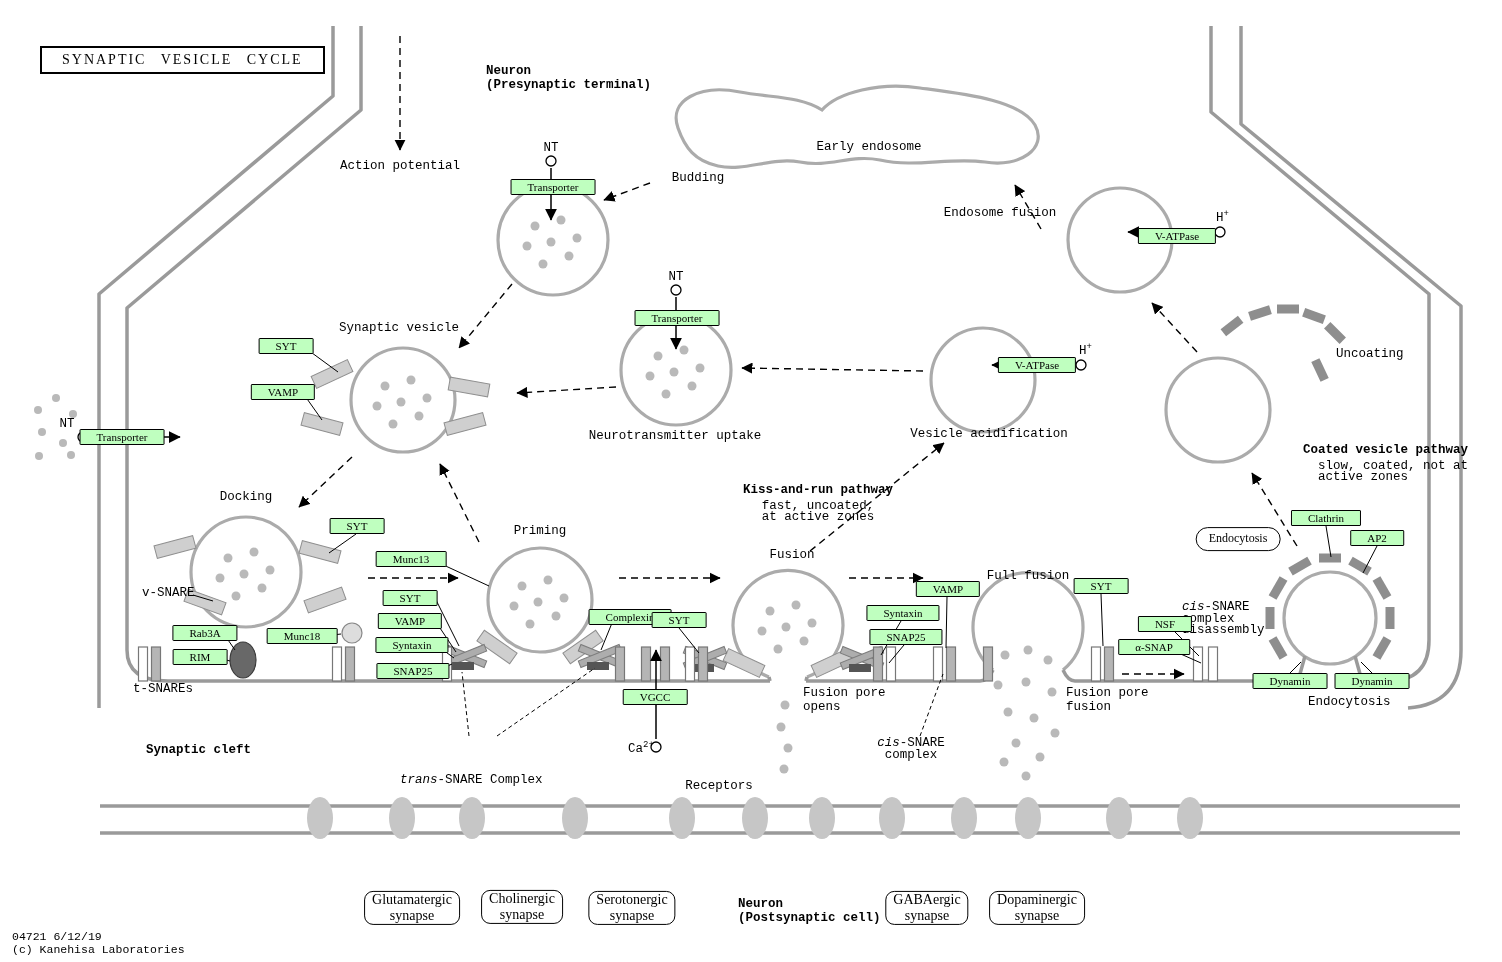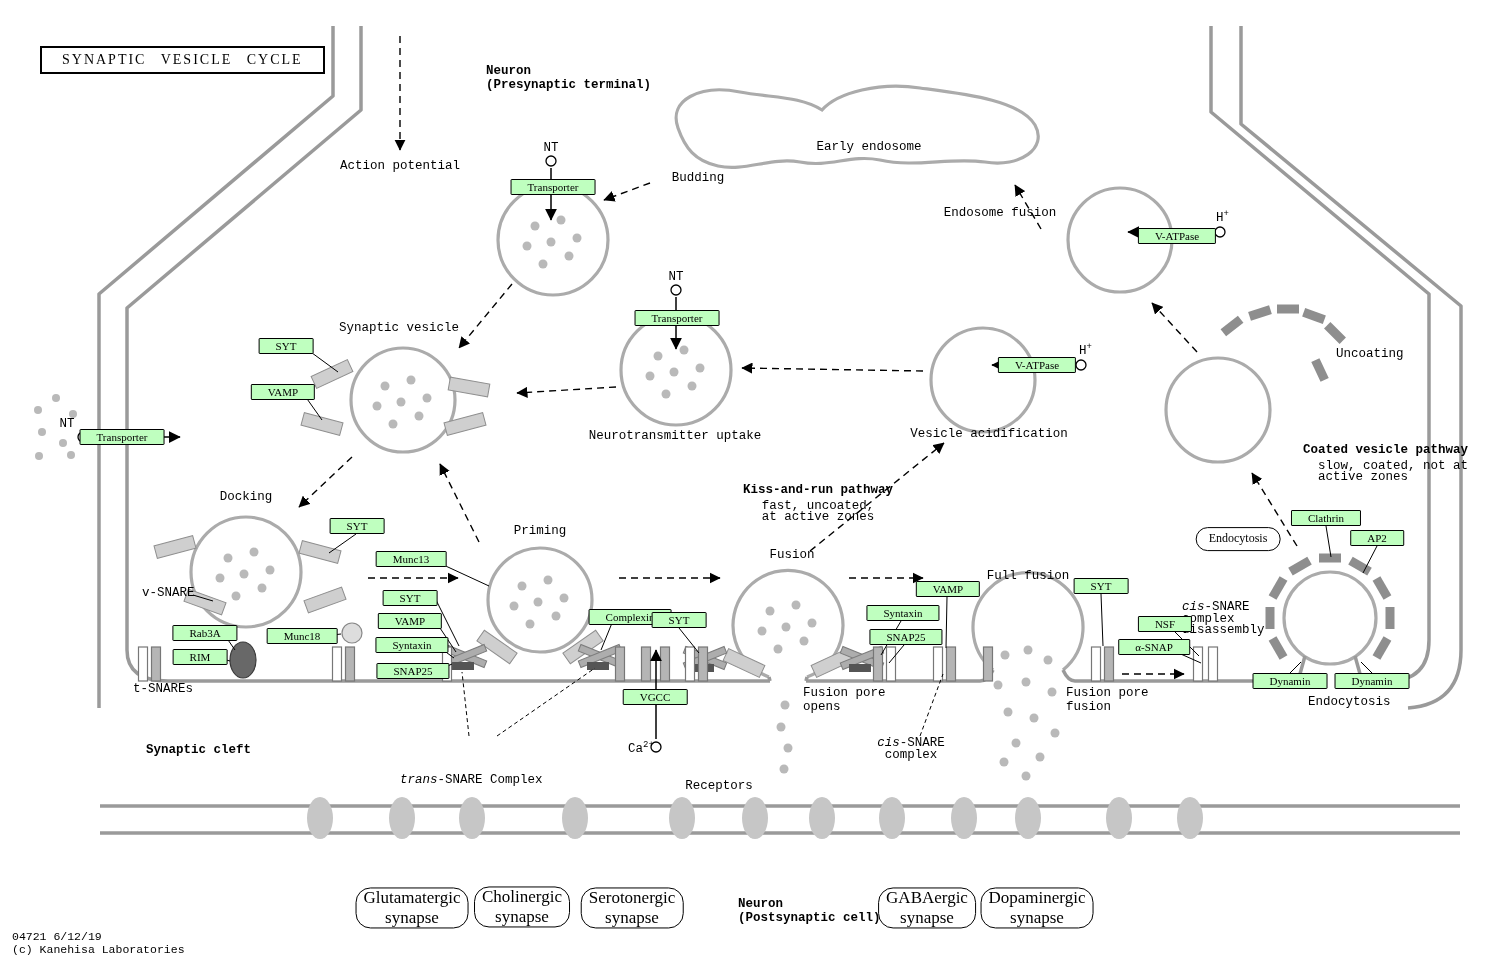--- a/index.html
+++ b/index.html
@@ -14,21 +14,21 @@
   .it  { font-style:italic; }
   sup  { font-size:9px; }
 
   #title-box { position:absolute; left:40px; top:46px; border:2px solid #000; background:#fff;
                padding:4px 20px; font-size:14px; letter-spacing:2px; word-spacing:9px; }
 
   .gene-box { position:absolute; transform:translate(-50%,-50%); background:var(--gene-fill,#BFFFBF);
               border:1px solid #000; border-radius:1px; font-size:11px; padding:1px 16px;
               white-space:nowrap; text-align:right; }
   .pathway-box { position:absolute; transform:translate(-50%,-50%); background:#fff;
-                 border:1.5px solid #000; border-radius:15px; font-size:17px; padding:0 7px;
+                 border:1.5px solid #000; border-radius:9px; font-size:14px; padding:0 7px;
                  text-align:center; line-height:1.15; white-space:nowrap; }
   .pill { border-radius:14px; padding:4px 12px; font-size:12px; }
 
   
   .out  { stroke:#9a9a9a; stroke-width:3.5; fill:none; stroke-linejoin:round; }
   .ves  { stroke:#ababab; stroke-width:3.2; fill:#fff; }
   .flag { fill:#cfcfcf; stroke:#8f8f8f; stroke-width:1; }
   .sb   { fill:#adadad; stroke:#7d7d7d; stroke-width:1; }
   .dk   { fill:#555; }
   .bw   { fill:#fff; stroke:#777; }

